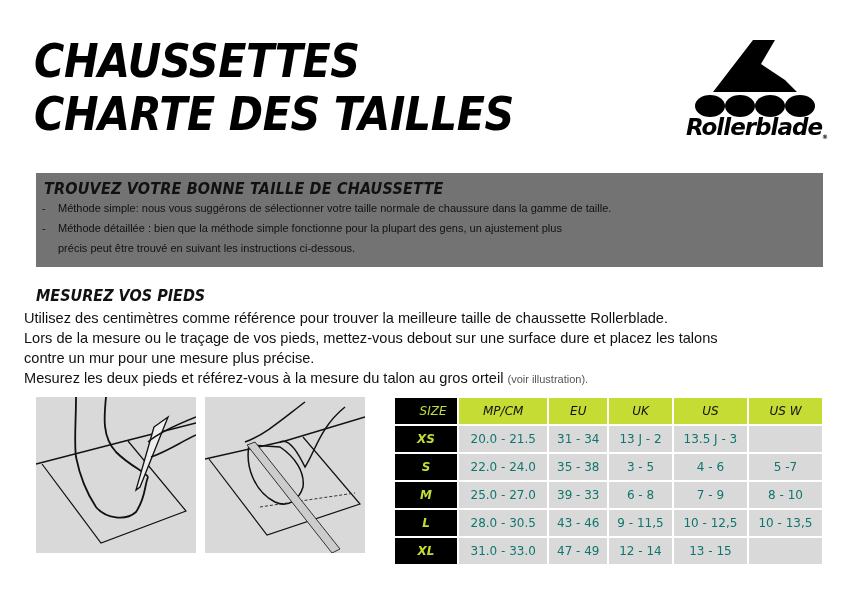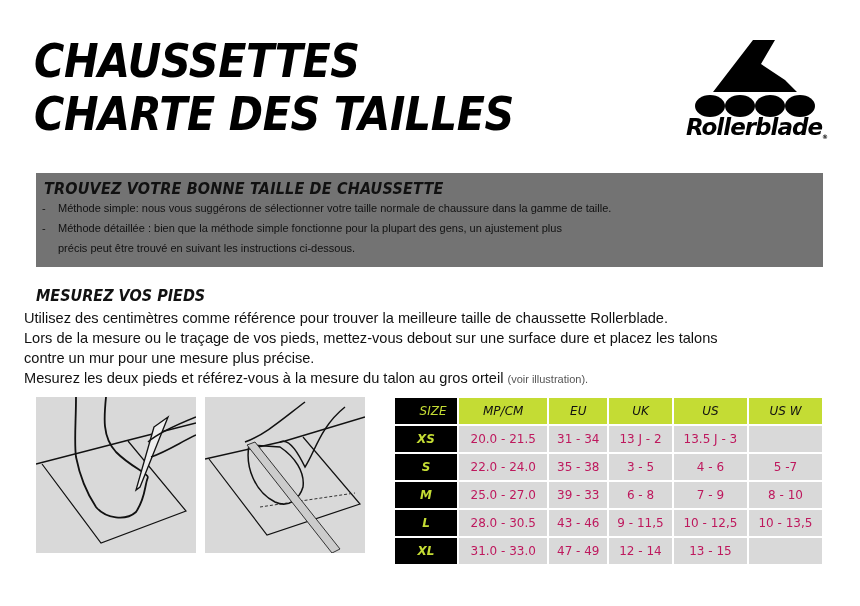--- a/index.html
+++ b/index.html
@@ -16,21 +16,21 @@
   .section-title { position:absolute; left:36px; top:286px; font-family:"DejaVu Sans", sans-serif; font-weight:bold; font-style:italic; font-size:16px; color:#111; transform:scaleX(0.9); transform-origin:left; white-space:nowrap; }
   .body-text { position:absolute; left:24px; top:308px; font-size:14.6px; line-height:20px; color:#111; white-space:nowrap; }
   .body-text .small { font-size:11px; color:#555; }
   .panel { position:absolute; top:397px; width:160px; height:156px; background:#d9d9d9; overflow:hidden; }
   .panel svg { width:100%; height:100%; }
   table.chart { position:absolute; left:395px; top:398px; width:429px; border-collapse:separate; border-spacing:0; }
   table.chart td, table.chart th { height:26px; padding:0; text-align:center; font-size:12.5px; border-right:2px solid #fff; border-bottom:2px solid #fff; }
   table.chart th { background:#c4dc34; color:#111; font-family:"DejaVu Sans", sans-serif; font-style:italic; font-weight:normal; font-size:12px; }
   table.chart th.size-head { background:#000; color:#c4dc34; width:48px;padding-left:14px; }
   table.chart td.size-cell { background:#000; color:#c4dc34; font-family:"DejaVu Sans", sans-serif; font-weight:bold; font-style:italic; font-size:12px; }
-  table.chart td.val { background:#d9d9d9; color:#be185d; font-family:"DejaVu Sans", sans-serif; font-size:12px; }
+  table.chart td.val { background:#d9d9d9; color:#0f766e; font-family:"DejaVu Sans", sans-serif; font-size:12px; }
 </style>
 </head>
 <body>
 
 <div class="title">
   <div>CHAUSSETTES</div>
   <div>CHARTE DES TAILLES</div>
 </div>
 
 <svg class="logo" viewBox="0 0 145 105">

